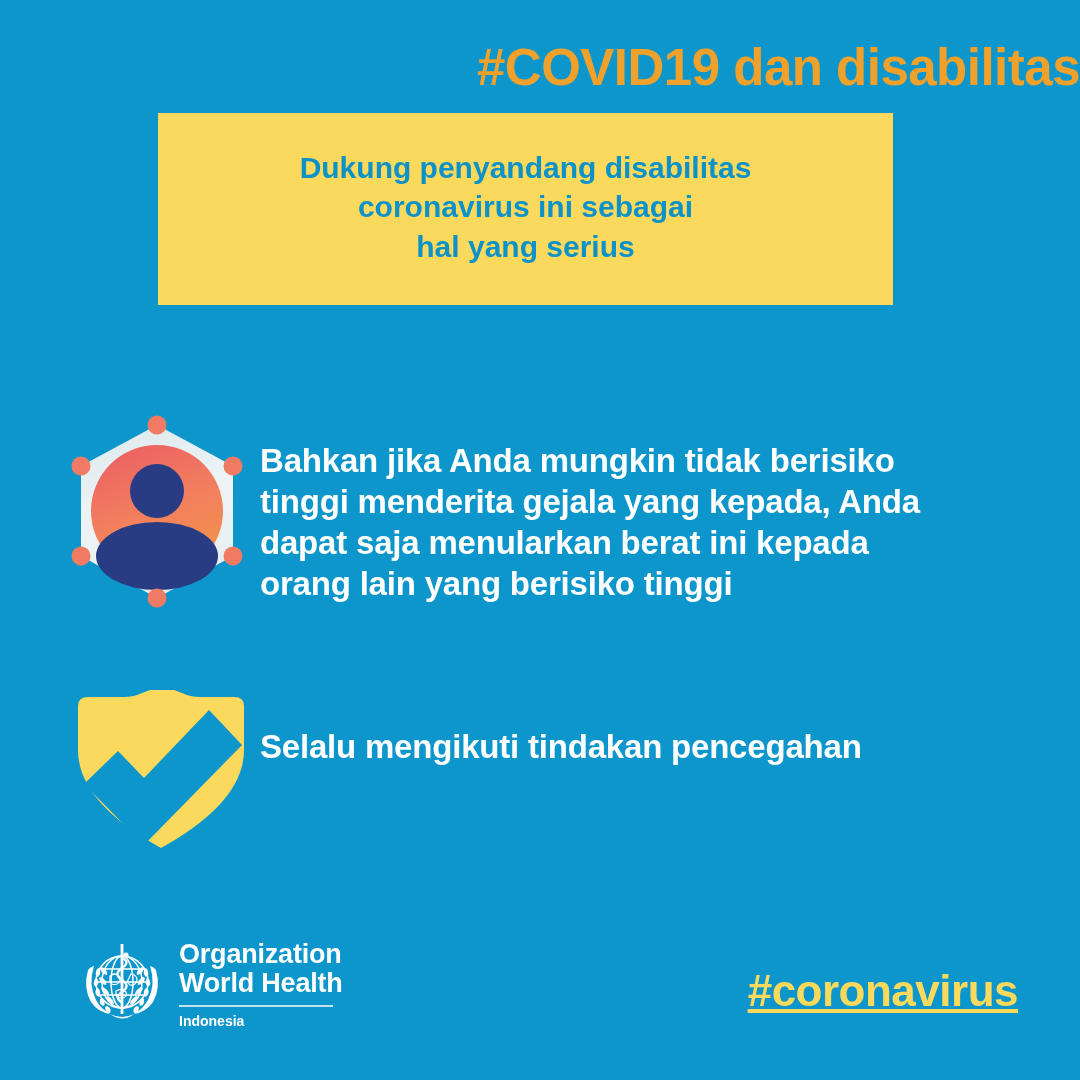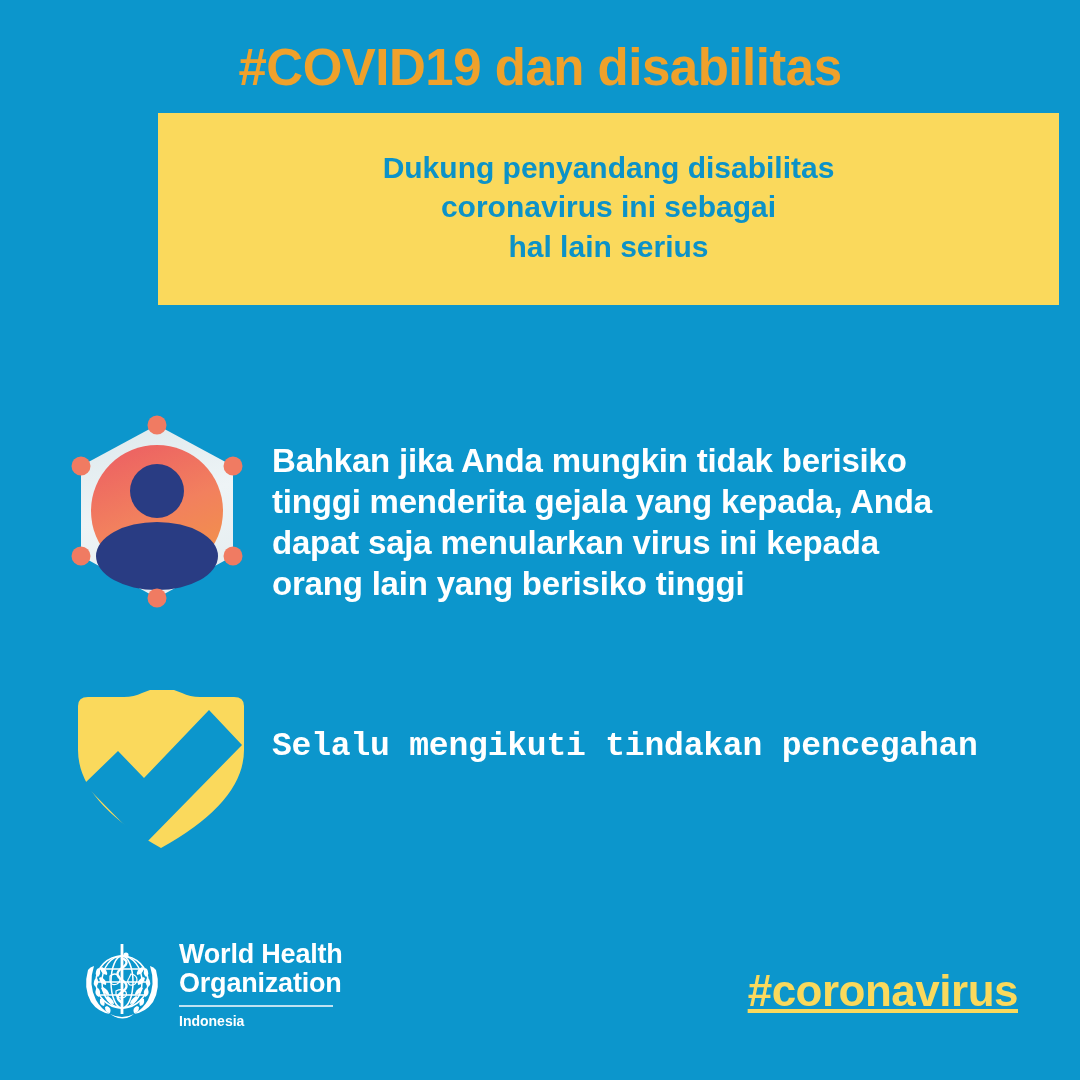--- a/index.html
+++ b/index.html
@@ -20,76 +20,75 @@
     inset: 0;
     background: #0c96cc;
   }
 
   
   .title {
     position: absolute;
     top: 40px;
     left: 0;
     width: 1080px;
-    text-align: center;
+    text-align: right;
     font-size: 51px;
     font-weight: bold;
     color: #efa12b;
     letter-spacing: -0.5px;
     line-height: 1.1;
     white-space: nowrap;
   }
 
   
   .callout {
     position: absolute;
     left: 158px;
     top: 113px;
-    width: 901px;
+    width: 735px;
     height: 192px;
     background: #fad95c;
     display: flex;
     align-items: center;
     justify-content: center;
   }
   .callout-text {
     text-align: center;
     color: #0c92c8;
     font-size: 30px;
     font-weight: bold;
     line-height: 1.31;
     padding-bottom: 4px;
   }
 
   
   .row {
     position: absolute;
     display: flex;
     align-items: flex-start;
-    gap: 12px;
   }
   .row-one { left: 55px; top: 408px; width: 990px; }
   .row-two { left: 62px; top: 690px; width: 980px; }
 
   .icon-cell {
     flex: 0 0 auto;
     position: relative;
   }
   .icon-cell-hex { width: 205px; height: 210px; }
   .icon-cell-shield { width: 198px; height: 160px; }
 
   .body-text {
     color: #ffffff;
     font-weight: bold;
     font-size: 33px;
     line-height: 1.24;
     letter-spacing: -0.2px;
   }
   .body-text-one { padding-top: 33px; }
-  .body-text-two { padding-top: 37px; font-family: Liberation Mono, monospace; }
+  .body-text-two { padding-top: 37px; }
 
   
   .who-logo {
     position: absolute;
     left: 76px;
     top: 936px;
     display: flex;
     align-items: center;
   }
   .who-emblem { flex: 0 0 auto; width: 92px; height: 92px; }
@@ -134,21 +133,21 @@
 <body>
 
 <div class="poster">
 
   <div class="title">#COVID19 dan disabilitas</div>
 
   <div class="callout">
     <div class="callout-text">
       <div>Dukung penyandang disabilitas</div>
       <div>coronavirus ini sebagai</div>
-      <div>hal lain serius</div>
+      <div>hal yang serius</div>
     </div>
   </div>
 
   <div class="row row-one">
     <div class="icon-cell icon-cell-hex">
       <svg width="205" height="210" viewBox="0 0 205 210" aria-hidden="true">
         <defs>
           <linearGradient id="hexGrad" x1="0" y1="0" x2="0.25" y2="1">
             <stop offset="0%" stop-color="#dde8ec"></stop>
             <stop offset="55%" stop-color="#eef4f6"></stop>
@@ -173,21 +172,21 @@
         <circle cx="178" cy="58" r="9.5" fill="#f07b62"></circle>
         <circle cx="178" cy="148" r="9.5" fill="#f07b62"></circle>
         <circle cx="102" cy="190" r="9.5" fill="#f07b62"></circle>
         <circle cx="26" cy="148" r="9.5" fill="#f07b62"></circle>
         <circle cx="26" cy="58" r="9.5" fill="#f07b62"></circle>
       </svg>
     </div>
     <div class="body-text body-text-one">
       <div>Bahkan jika Anda mungkin tidak berisiko</div>
       <div>tinggi menderita gejala yang kepada, Anda</div>
-      <div>dapat saja menularkan virus ini kepada</div>
+      <div>dapat saja menularkan berat ini kepada</div>
       <div>orang lain yang berisiko tinggi</div>
     </div>
   </div>
 
   <div class="row row-two">
     <div class="icon-cell icon-cell-shield">
       <svg width="198" height="160" viewBox="0 0 198 160" aria-hidden="true">
         <defs>
           <mask id="checkMask">
             <rect x="0" y="0" width="198" height="160" fill="#fff"></rect>
@@ -254,22 +253,22 @@
           <path d="M66 31 q-6 3 -5 8 q6 -1 7 -7 z"></path>
           <path d="M67 41 q-6 3 -5 8 q6 -1 7 -7 z"></path>
           <path d="M65 51 q-6 3 -6 8 q6 -1 8 -7 z"></path>
           <path d="M60 60 q-6 4 -6 8 q6 0 8 -7 z"></path>
         </g>
 
         <path d="M34 78 q12 6 24 0 q-11 9 -24 0 z" fill="#ffffff"></path>
       </svg>
     </div>
     <div class="who-wordmark">
+      <div class="who-name">Organization</div>
       <div class="who-name">World Health</div>
-      <div class="who-name">Organization</div>
       <div class="who-rule"></div>
       <div class="who-country">Indonesia</div>
     </div>
   </div>
 
   <div class="hashtag">#coronavirus</div>
 
 </div>
 
 </body></html>

